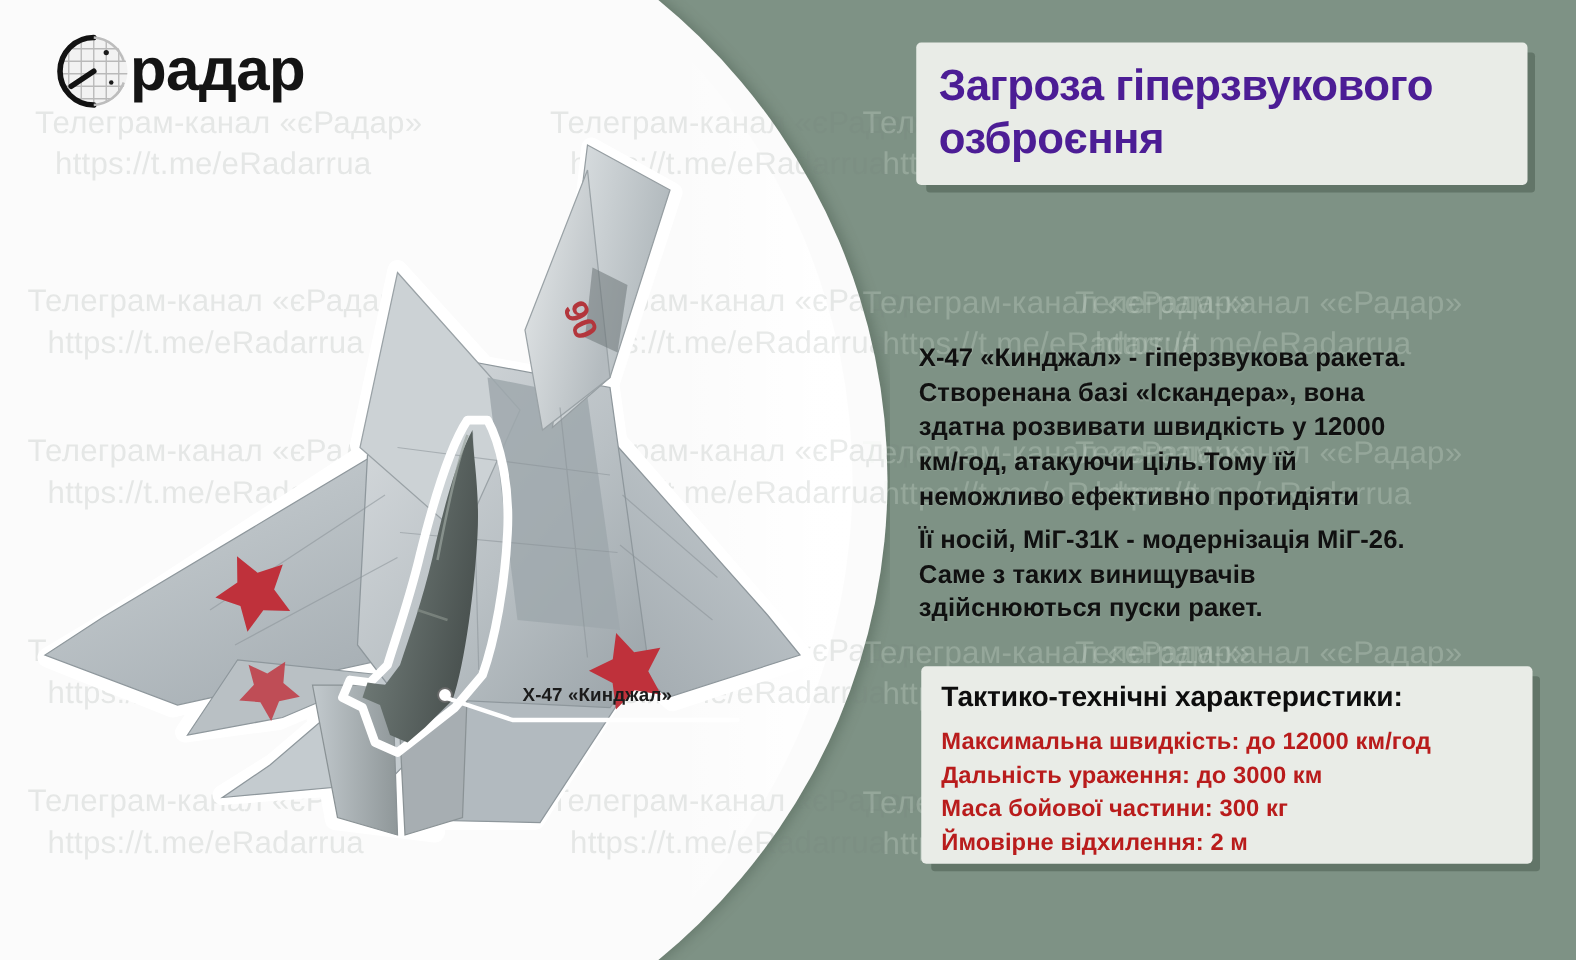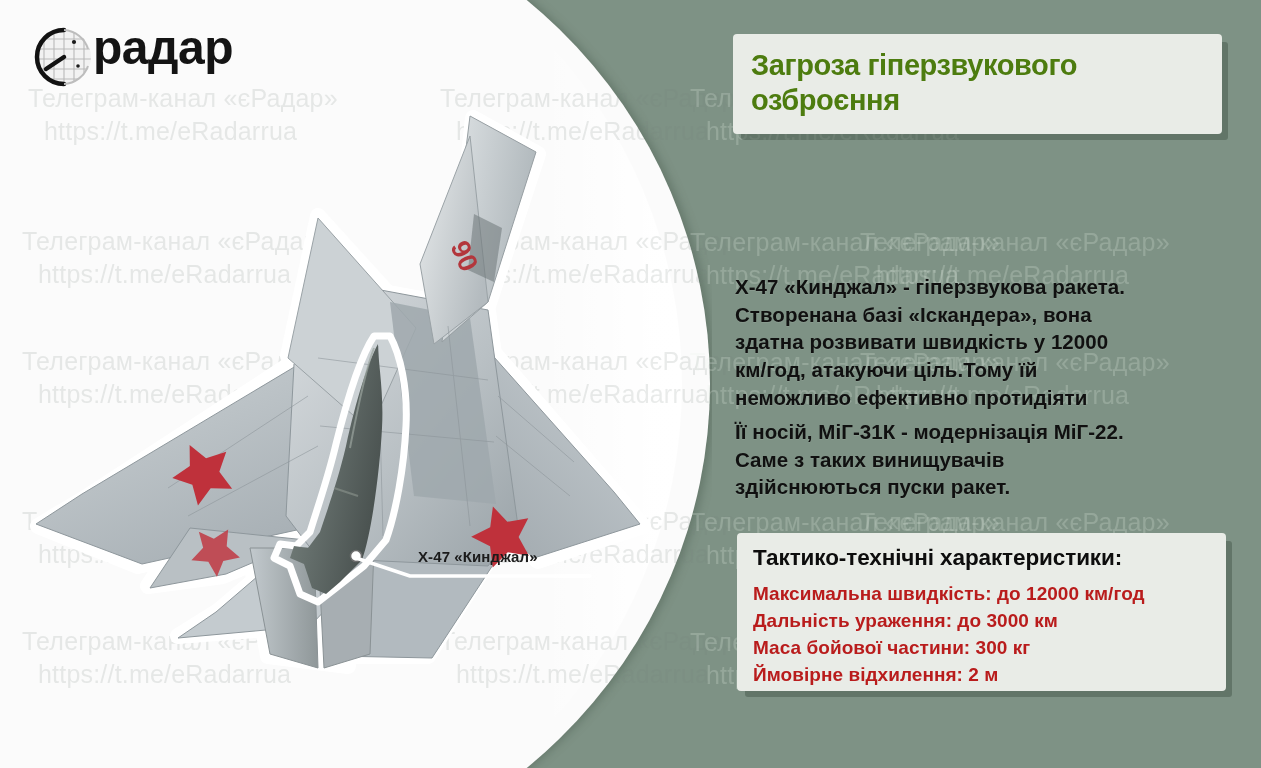--- a/index.html
+++ b/index.html
@@ -69,24 +69,24 @@
     font-weight: 400;
   }
   .wm .wm-l1 { display: block; }
   .wm .wm-l2 { display: block; padding-left: 16px; }
   .wm-light { color: rgba(120,130,125,0.16); }
   .wm-dark  { color: rgba(232,240,234,0.22); }
 
   
   #logo {
     position: absolute;
-    left: 31px;
+    left: 42px;
     top: 24px;
     display: flex;
-    align-items: flex-start;
+    align-items: center;
     gap: 2px;
   }
   #logo-mark { display:block; }
   #logo-text {
     font-size: 48px;
     font-weight: 700;
     color: #141414;
     letter-spacing: -0.5px;
     margin-left: -6px;
     line-height: 1;
@@ -139,24 +139,24 @@
   }
 
   #title-card {
     left: 0;
     top: 34px;
     width: 489px;
     padding: 14px 18px 16px 18px;
     box-sizing: border-box;
   }
   #title-text {
-    font-size: 29px;
+    font-size: 35px;
     font-weight: 700;
     line-height: 1.2;
-    color: #4d7c0f;
+    color: #4c1d95;
     letter-spacing: -0.4px;
   }
 
   .body-para {
     position: absolute;
     left: 2px;
     font-size: 20.5px;
     line-height: 1.35;
     color: #101010;
     font-weight: 600;
@@ -436,21 +436,21 @@
     <div id="title-card" class="card">
       <div id="title-text">Загроза гіперзвукового озброєння</div>
     </div>
 
     <div id="para-1" class="body-para">X-47 «Кинджал» - гіперзвукова ракета.
 Створенана базі «Іскандера», вона
 здатна розвивати  швидкість у 12000
 км/год, атакуючи ціль.Тому їй
 неможливо ефективно протидіяти</div>
 
-    <div id="para-2" class="body-para">Її носій, МіГ-31К - модернізація МіГ-22.
+    <div id="para-2" class="body-para">Її носій, МіГ-31К - модернізація МіГ-26.
 Саме з таких винищувачів
 здійснюються пуски ракет.</div>
 
     <div id="spec-card" class="card">
       <div id="spec-title">Тактико-технічні характеристики:</div>
       <div class="spec-row">Максимальна швидкість: до 12000 км/год</div>
       <div class="spec-row">Дальність ураження: до 3000 км</div>
       <div class="spec-row">Маса бойової частини: 300 кг</div>
       <div class="spec-row">Ймовірне відхилення: 2 м</div>
     </div>

